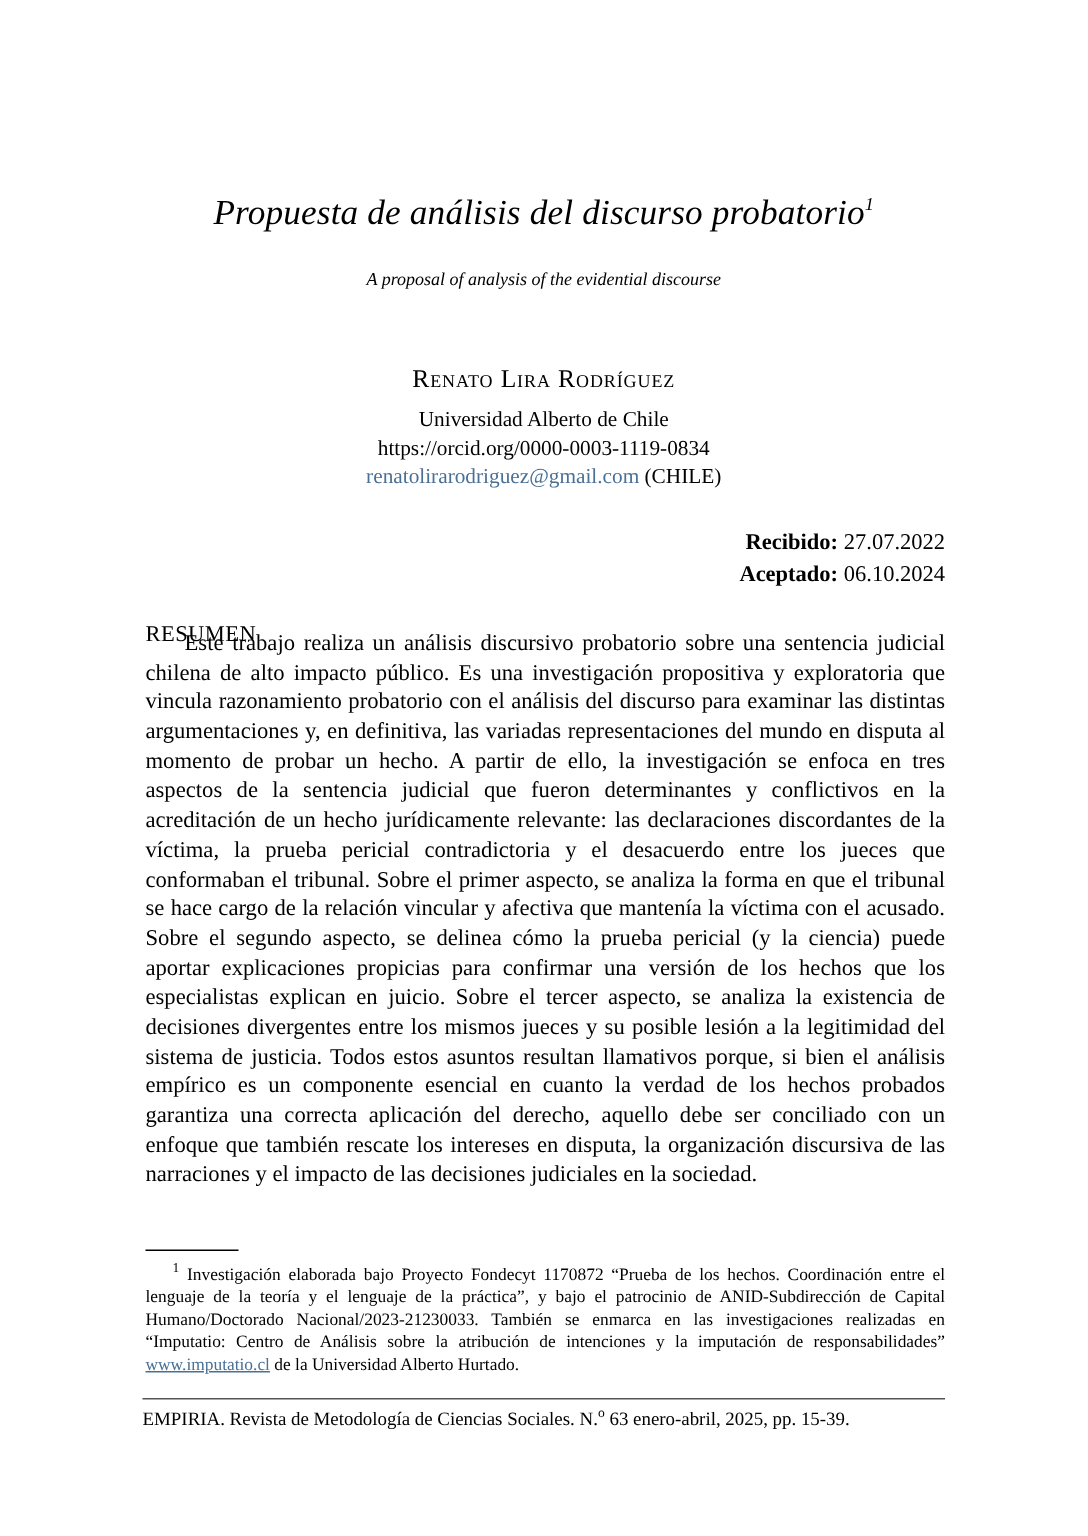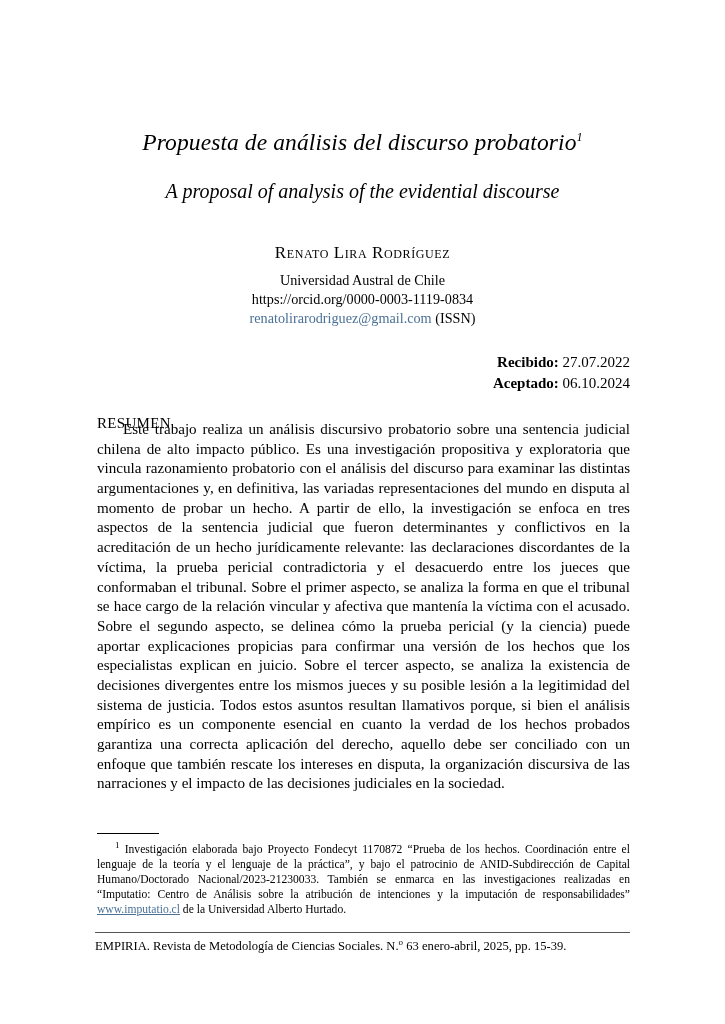--- a/index.html
+++ b/index.html
@@ -41,21 +41,21 @@
     margin: 0;
     font-weight: normal;
   }
   .title-main sup {
     font-size: 0.52em;
     vertical-align: super;
     line-height: 0;
   }
   .title-sub {
     font-style: italic;
-    font-size: 20px;
+    font-size: 12px;
     line-height: 1.25;
     margin: 22px 0 0 0;
     font-weight: normal;
   }
 
   
   .author-block {
     position: absolute;
     left: 95px;
     top: 242px;
@@ -179,23 +179,23 @@
 
 <div class="page">
 
   <div class="title-block">
     <h1 class="title-main"><span>Propuesta de análisis del discurso probatorio</span><sup>1</sup></h1>
     <h2 class="title-sub">A proposal of analysis of the evidential discourse</h2>
   </div>
 
   <div class="author-block">
     <div class="author-name">Renato Lira Rodríguez</div>
-    <div class="author-affil">Universidad Austral de Chile</div>
+    <div class="author-affil">Universidad Alberto de Chile</div>
     <div class="author-orcid">https://orcid.org/0000-0003-1119-0834</div>
-    <div class="author-contact"><span class="link-blue">renatolirarodriguez@gmail.com</span> <span>(ISSN)</span></div>
+    <div class="author-contact"><span class="link-blue">renatolirarodriguez@gmail.com</span> <span>(CHILE)</span></div>
   </div>
 
   <div class="dates-block">
     <div><span class="lbl">Recibido:</span> <span>27.07.2022</span></div>
     <div><span class="lbl">Aceptado:</span> <span>06.10.2024</span></div>
   </div>
 
   <div class="section-heading">RESUMEN</div>
   <div class="abstract">Este trabajo realiza un análisis discursivo probatorio sobre una sentencia judicial chilena de alto impacto público. Es una investigación propositiva y exploratoria que vincula razonamiento probatorio con el análisis del discurso para examinar las distintas argumentaciones y, en definitiva, las variadas representaciones del mundo en disputa al momento de probar un hecho. A partir de ello, la investigación se enfoca en tres aspectos de la sentencia judicial que fueron determinantes y conflictivos en la acreditación de un hecho jurídicamente relevante: las declaraciones discordantes de la víctima, la prueba pericial contradictoria y el desacuerdo entre los jueces que conformaban el tribunal. Sobre el primer aspecto, se analiza la forma en que el tribunal se hace cargo de la relación vincular y afectiva que mantenía la víctima con el acusado. Sobre el segundo aspecto, se delinea cómo la prueba pericial (y la ciencia) puede aportar explicaciones propicias para confirmar una versión de los hechos que los especialistas explican en juicio. Sobre el tercer aspecto, se analiza la existencia de decisiones divergentes entre los mismos jueces y su posible lesión a la legitimidad del sistema de justicia. Todos estos asuntos resultan llamativos porque, si bien el análisis empírico es un componente esencial en cuanto la verdad de los hechos probados garantiza una correcta aplicación del derecho, aquello debe ser conciliado con un enfoque que también rescate los intereses en disputa, la organización discursiva de las narraciones y el impacto de las decisiones judiciales en la sociedad.</div>
 

